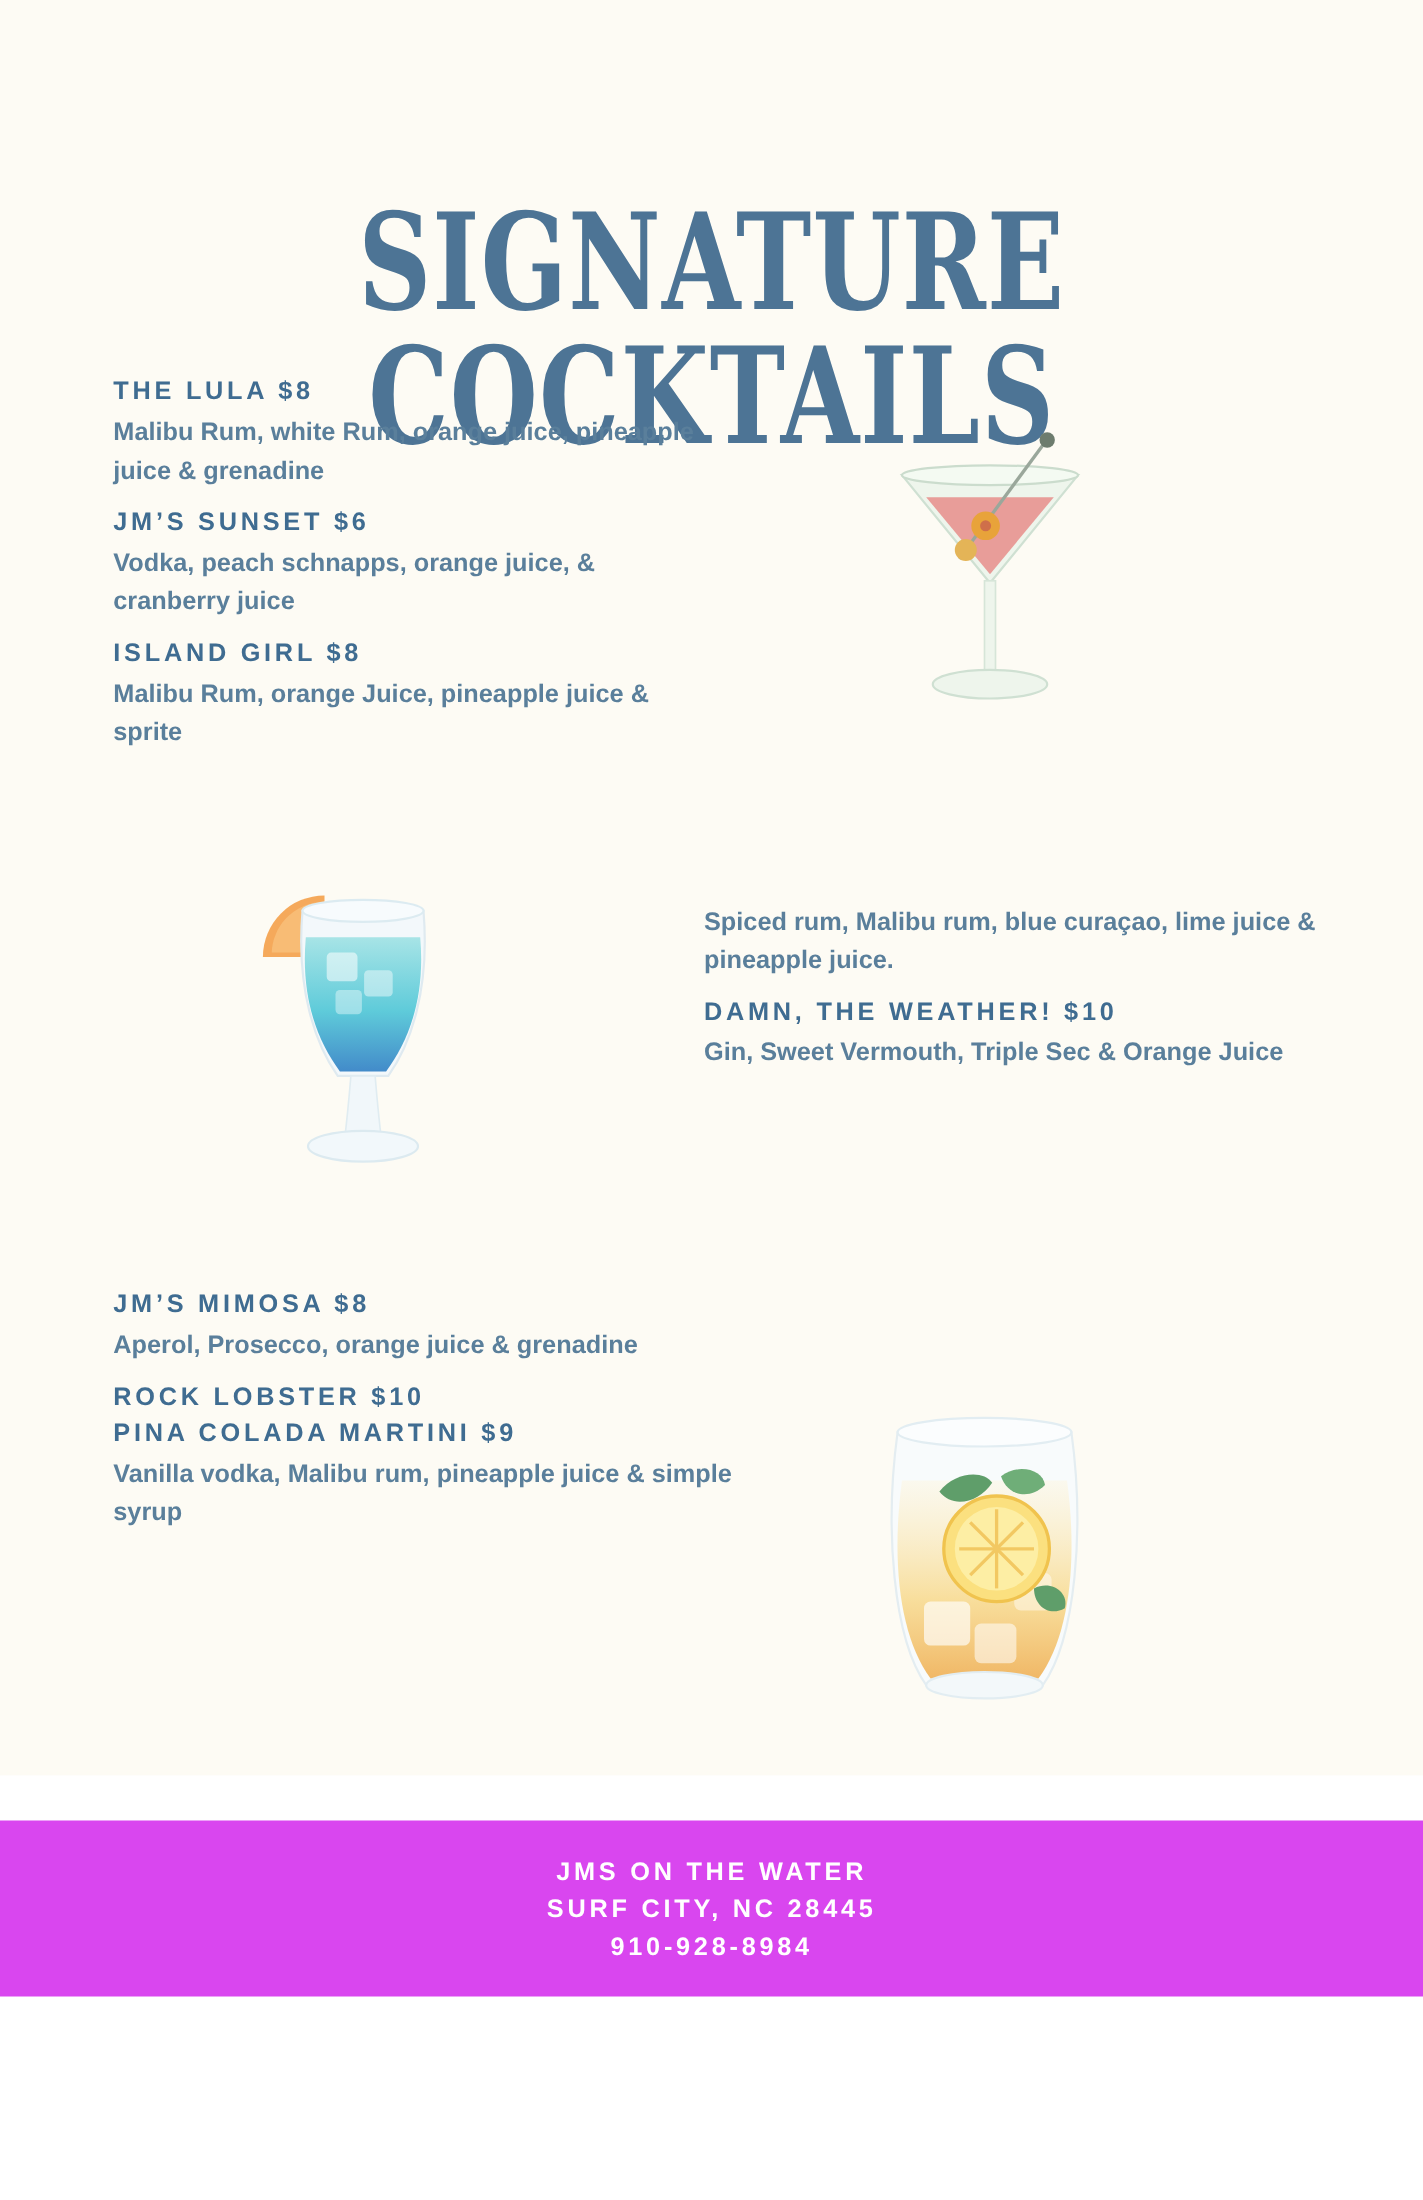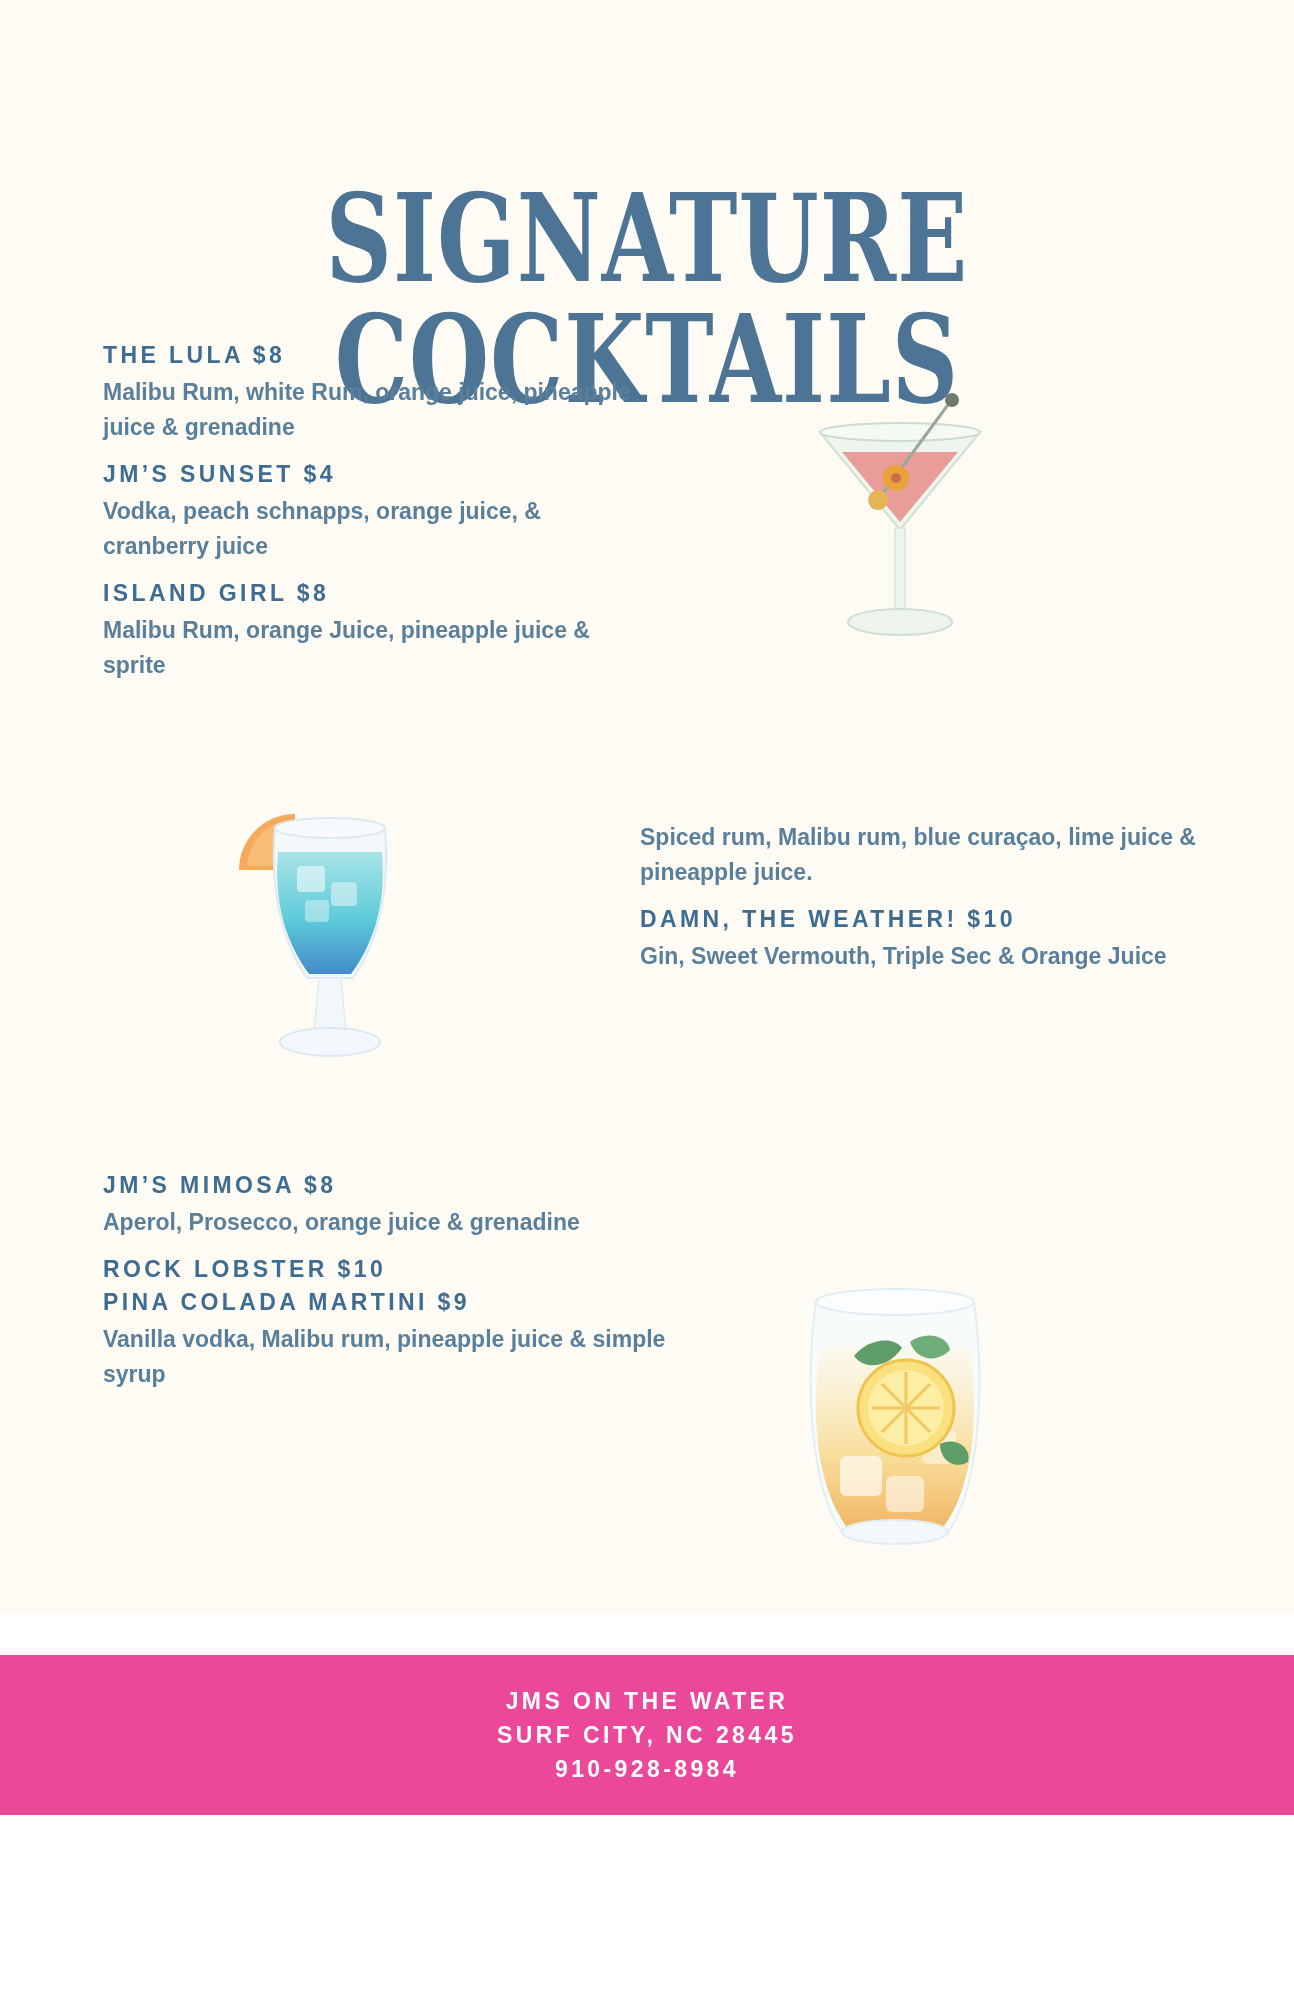--- a/index.html
+++ b/index.html
@@ -67,21 +67,21 @@
   #art-hurricane { top: 790px; left: 235px; width: 190px; height: 330px; }
   #art-tumbler { top: 1280px; left: 790px; width: 215px; height: 320px; }
 
   
   .footer {
     position: absolute;
     left: 0;
     top: 1655px;
     width: 1294px;
     height: 160px;
-    background: #ec4899;
+    background: #d946ef;
     color: #ffffff;
     display: flex;
     flex-direction: column;
     align-items: center;
     justify-content: center;
     gap: 7px;
   }
   .footer div {
     font-size: 23px;
     font-weight: 700;
@@ -94,21 +94,21 @@
 <div class="poster">
 
   <div class="title">SIGNATURE COCKTAILS</div>
 
   <div class="block" id="block-a">
     <div>
       <p class="item-name">THE LULA $8</p>
       <p class="item-desc">Malibu Rum, white Rum, orange juice, pineapple juice &amp; grenadine</p>
     </div>
     <div>
-      <p class="item-name">JM’S SUNSET $4</p>
+      <p class="item-name">JM’S SUNSET $6</p>
       <p class="item-desc">Vodka, peach schnapps, orange juice, &amp; cranberry juice</p>
     </div>
     <div>
       <p class="item-name">ISLAND GIRL $8</p>
       <p class="item-desc">Malibu Rum, orange Juice, pineapple juice &amp; sprite</p>
     </div>
   </div>
 
   <div class="block" id="block-b">
     <div>

